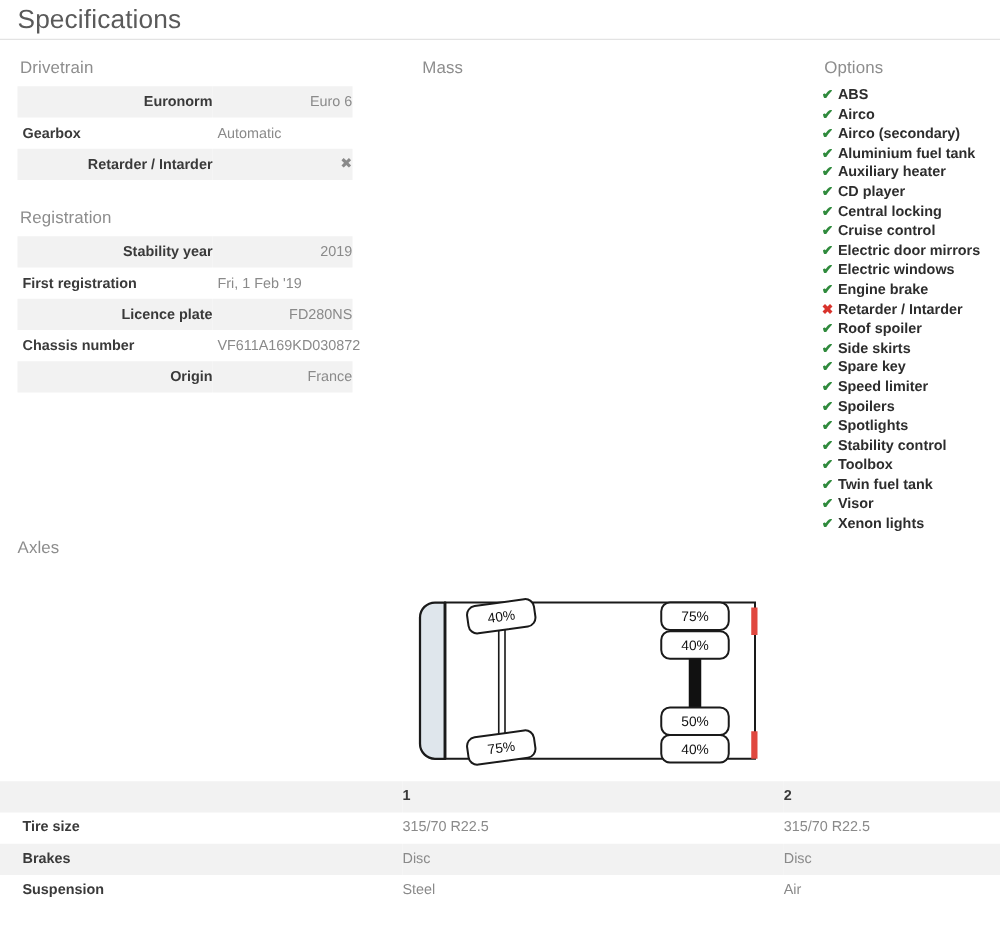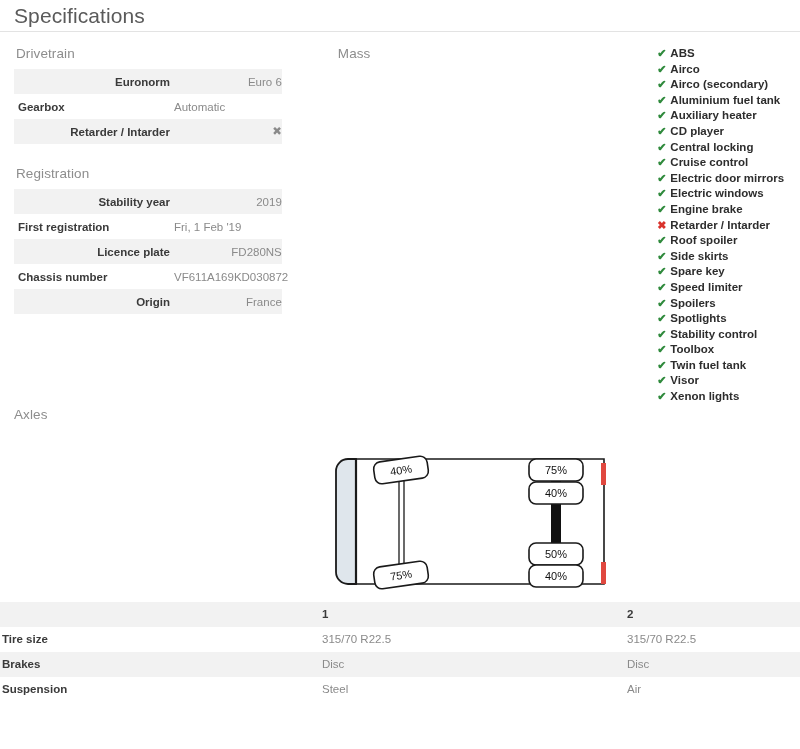--- a/index.html
+++ b/index.html
@@ -127,21 +127,21 @@
   }
   .axle-table tr { height: 25px; }
   .axle-table tr.striped { background: #f2f2f2; }
   .axle-table th, .axle-table td {
     font-size: 11.5px;
     text-align: left;
     padding: 0;
     vertical-align: middle;
     white-space: nowrap;
   }
-  .axle-table .c0 { width: 322px; padding-left: 2px; box-sizing: border-box; }
+  .axle-table .c0 { width: 322px; padding-left: 18px; box-sizing: border-box; }
   .axle-table .c1 { width: 305px; }
   .axle-table .c2 { width: 173px; }
   .axle-table th { font-weight: bold; color: #3a3a3a; }
   .axle-table td.k { font-weight: bold; color: #3a3a3a; }
   .axle-table td.v { color: #8a8a8a; font-weight: 400; }
 </style>
 </head>
 <body>
 
 <div class="page-header">
@@ -194,20 +194,21 @@
         </tr>
       </tbody>
     </table>
   </div>
 
   <div class="col-mass">
     <div class="section-title">Mass</div>
   </div>
 
   <div class="col-opts">
+    <div class="section-title">Options</div>
     <ul class="opt-list" id="options-list">
         <li>
           <span class="opt-ico yes">✔</span>
           <span>ABS</span>
         </li>
         <li>
           <span class="opt-ico yes">✔</span>
           <span>Airco</span>
         </li>
         <li>

